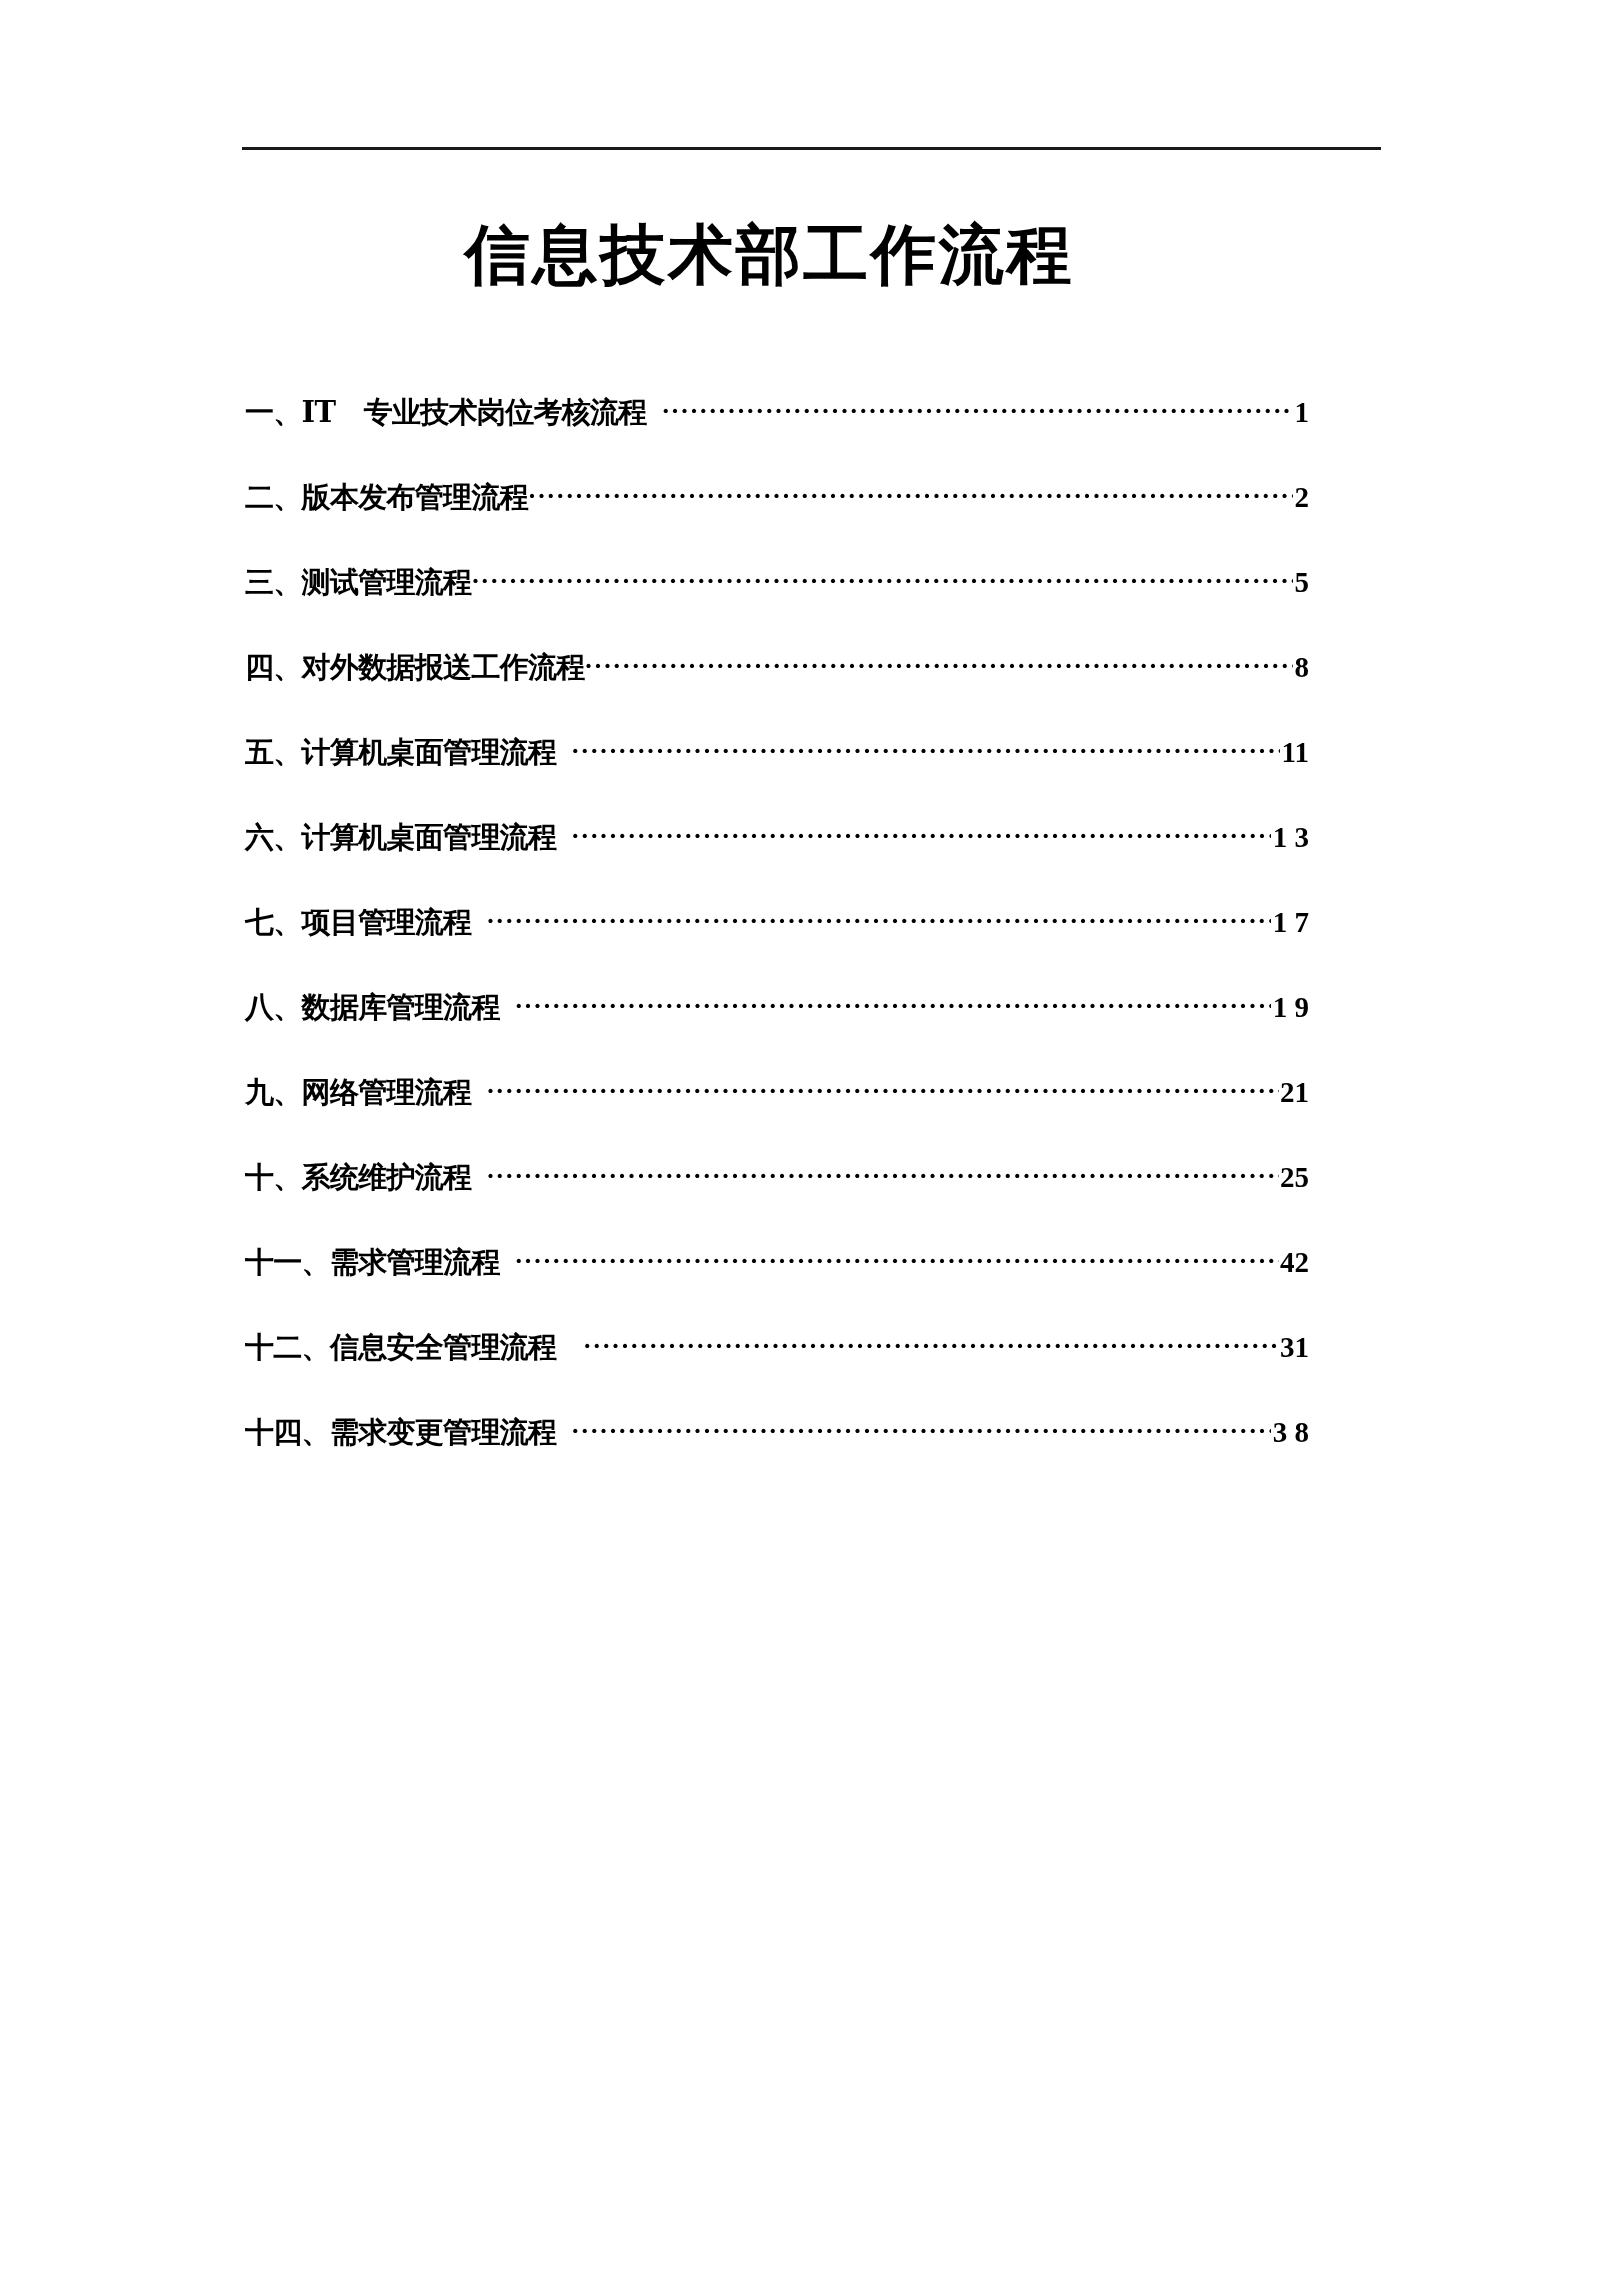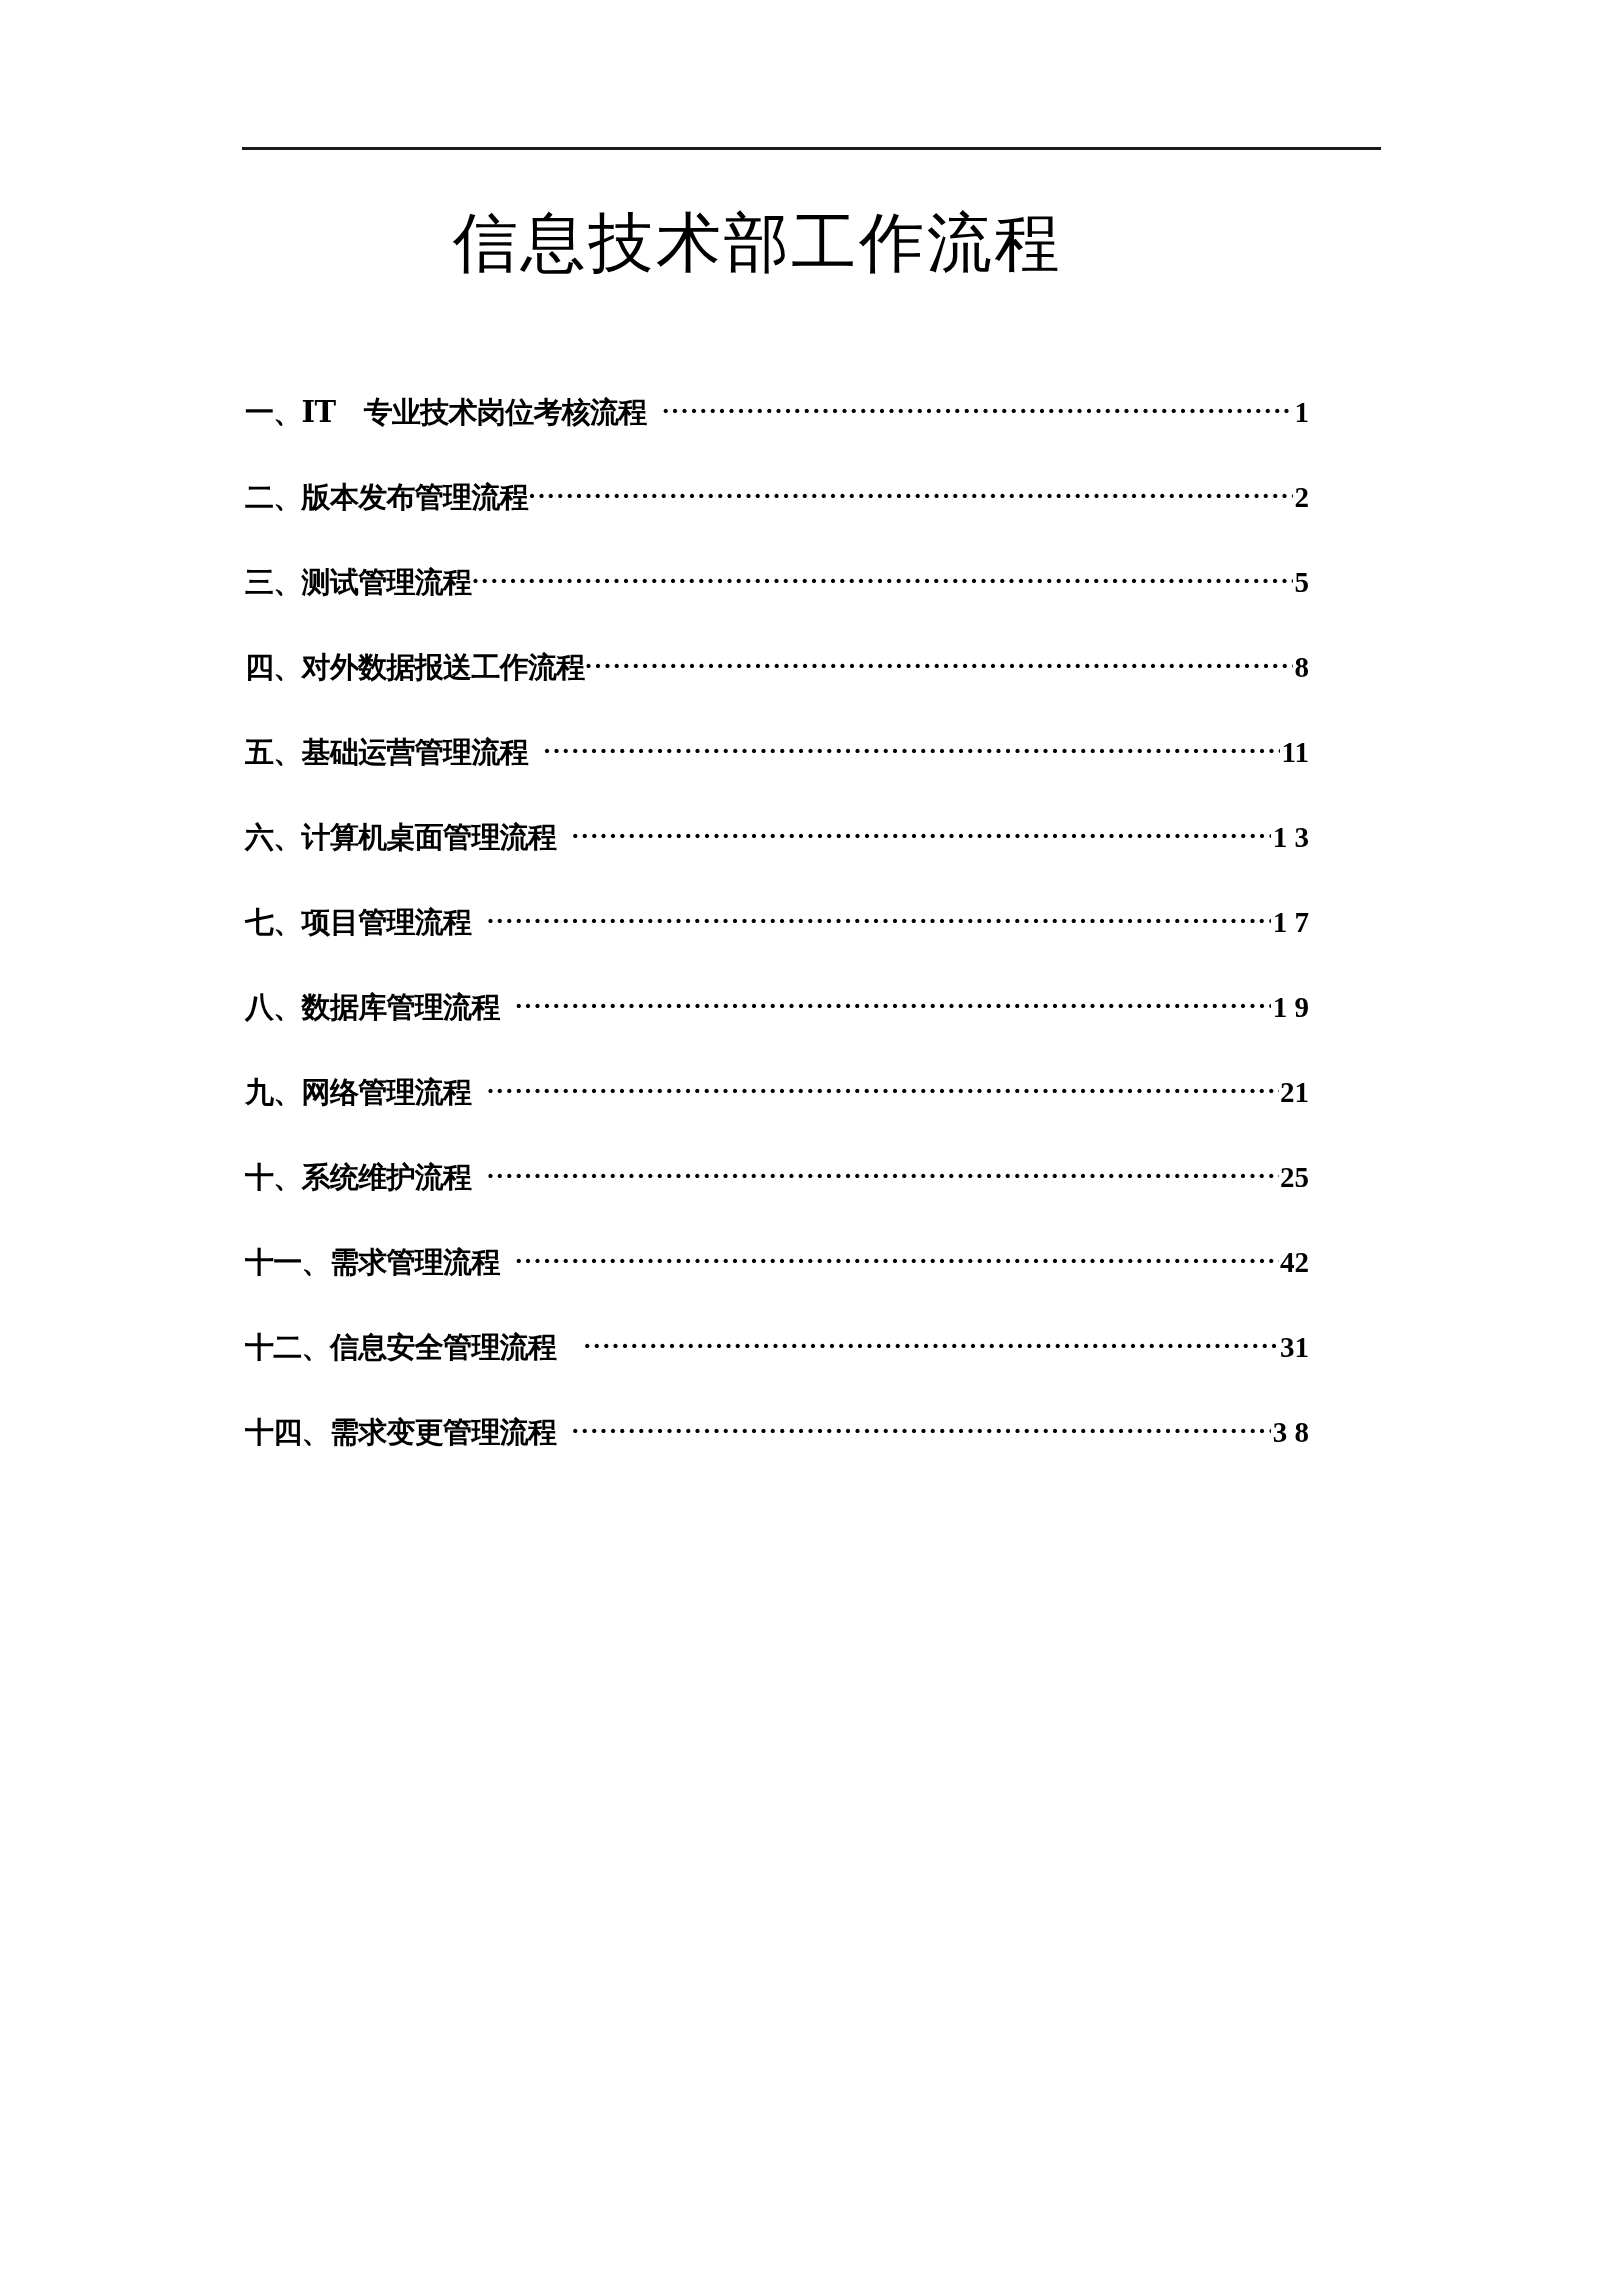--- a/index.html
+++ b/index.html
@@ -26,22 +26,22 @@
     .doc-title {
       position: absolute;
       left: 0;
       top: 198px;
       width: 1515px;
       text-align: center;
       font-family: "DejaVu Sans", "Liberation Sans", sans-serif;
       font-size: 65px;
       line-height: 89px;
       letter-spacing: 2.7px;
-      font-weight: normal;
-      margin: 0;
+      font-weight: bold;
+      margin: 12px;
     }
     .toc {
       position: absolute;
       left: 245px;
       top: 390px;
       width: 1064px;
       margin: 0;
       padding: 0;
       list-style: none;
     }
@@ -104,21 +104,21 @@
     <span class="toc-title">三、测试管理流程</span>
     <span class="toc-leader"></span>
     <span class="toc-page">5</span>
   </li>
   <li class="toc-row">
     <span class="toc-title">四、对外数据报送工作流程</span>
     <span class="toc-leader"></span>
     <span class="toc-page">8</span>
   </li>
   <li class="toc-row">
-    <span class="toc-title gap">五、基础运营管理流程</span>
+    <span class="toc-title gap">五、计算机桌面管理流程</span>
     <span class="toc-leader"></span>
     <span class="toc-page">11</span>
   </li>
   <li class="toc-row">
     <span class="toc-title gap">六、计算机桌面管理流程</span>
     <span class="toc-leader"></span>
     <span class="toc-page">1 3</span>
   </li>
   <li class="toc-row">
     <span class="toc-title gap">七、项目管理流程</span>

